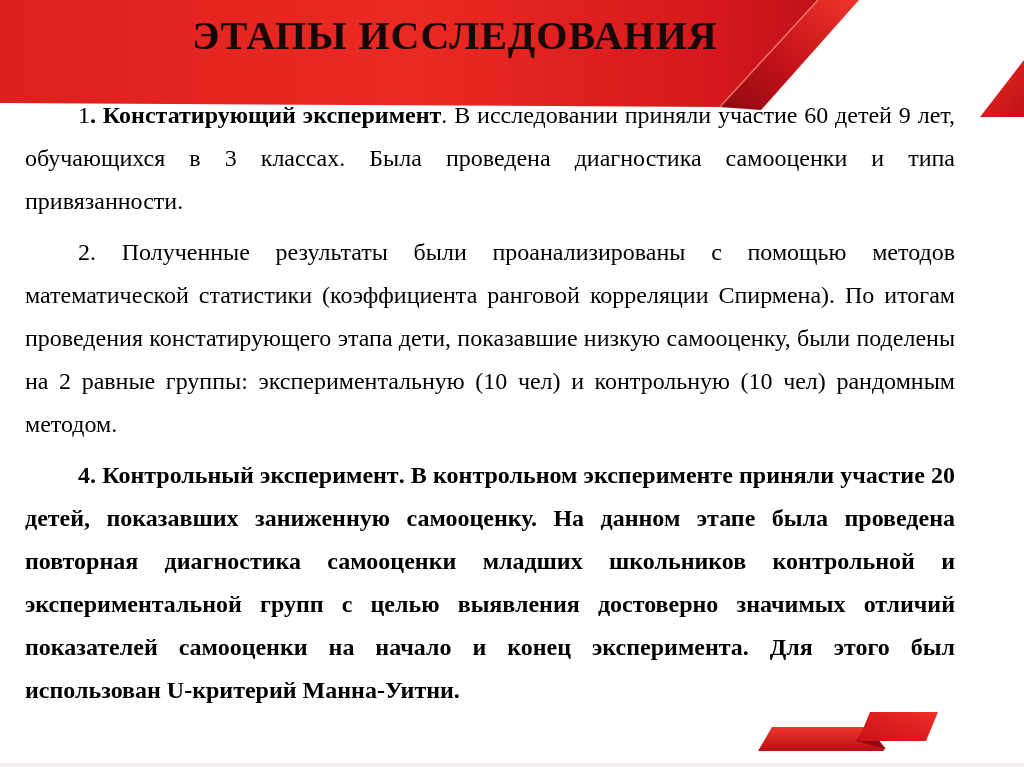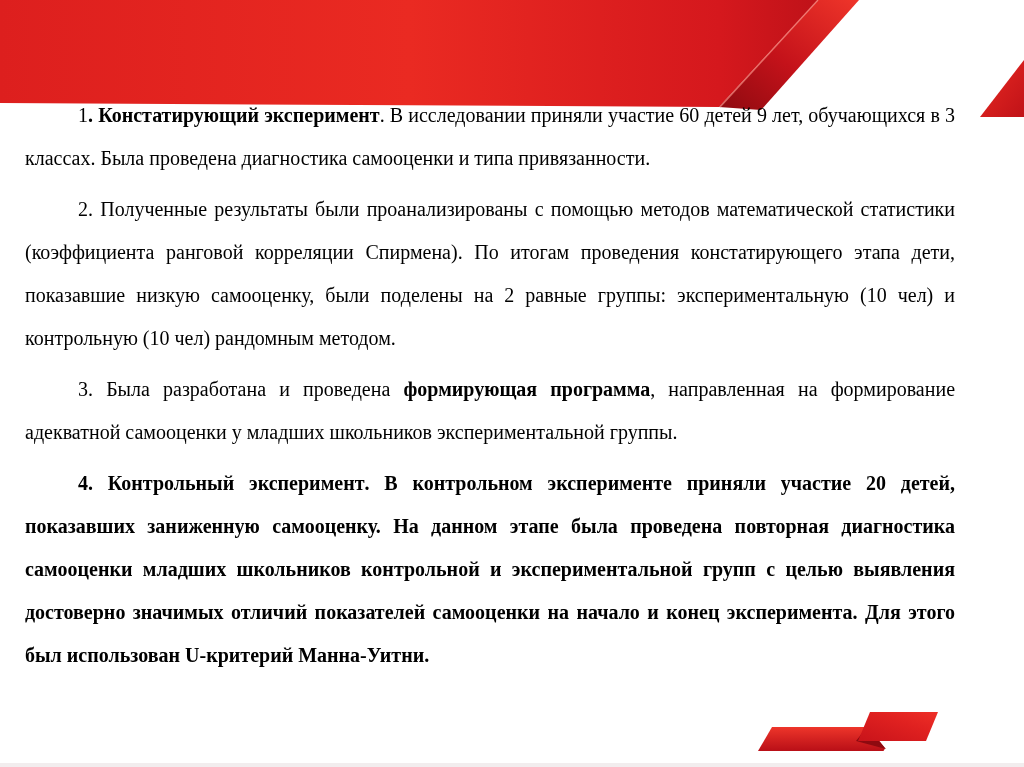--- a/index.html
+++ b/index.html
@@ -34,21 +34,21 @@
     z-index: 2;
     white-space: nowrap;
   }
   .slide-body {
     position: absolute;
     top: 94px;
     left: 25px;
     width: 930px;
     z-index: 1;
     color: var(--body-text, #000000);
-    font-size: 20px;
+    font-size: 24px;
     line-height: 43px;
   }
   .slide-body p {
     margin: 0 0 8px 0;
     text-align: justify;
     text-indent: 53px;
   }
   .slide-body p:last-child { margin-bottom: 0; font-weight: bold; }
   .ribbon-svg {
     position: absolute;
@@ -87,26 +87,26 @@
         <stop offset="0" stop-color="#ea2a22"></stop>
         <stop offset="1" stop-color="#c01218"></stop>
       </linearGradient>
     </defs>
     <polygon points="0,0 818,0 719,107 0,103" fill="url(#gBanner)"></polygon>
     <polygon points="818,0 859,0 761,110 719,107" fill="url(#gFold)"></polygon>
     <line x1="818" y1="0" x2="720" y2="107" stroke="#f4857c" stroke-width="1.5" opacity="0.75"></line>
     <polygon points="1024,60 1024,117 980,117" fill="url(#gTri)"></polygon>
   </svg>
 
+  <div class="slide-title">ЭТАПЫ ИССЛЕДОВАНИЯ</div>
 
   <div class="slide-body">
     <div>
         <p><span>1</span><b>. Констатирующий эксперимент</b><span>. В исследовании приняли участие 60 детей 9 лет, обучающихся в 3 классах. Была проведена диагностика самооценки и типа привязанности.</span></p>
         <p><span>2. Полученные результаты были проанализированы с помощью методов математической статистики (коэффициента ранговой корреляции Спирмена). По итогам проведения констатирующего этапа дети, показавшие низкую самооценку, были поделены на 2 равные группы: экспериментальную (10 чел) и контрольную (10 чел) рандомным методом.</span></p>
-        <p><span>3. Была разработана и проведена </span><b>формирующая программа</b><span>, направленная на формирование адекватной самооценки у младших школьников экспериментальной группы.</span></p>
         <p><span>4</span><b>. Контрольный эксперимент</b><span>. В контрольном эксперименте приняли участие 20 детей, показавших заниженную самооценку. На данном этапе была проведена повторная диагностика самооценки младших школьников контрольной и экспериментальной групп с целью выявления достоверно значимых отличий показателей самооценки на начало и конец эксперимента. Для этого был использован U-критерий Манна-Уитни.</span></p>
       </div>
   </div>
 
   <svg class="ribbon-svg" width="300" height="72" viewBox="740 695 300 72">
     <defs>
       <linearGradient id="gRibbon" x1="0" y1="0" x2="0" y2="1">
         <stop offset="0" stop-color="#ee352a"></stop>
         <stop offset="1" stop-color="#b90f17"></stop>
       </linearGradient>

